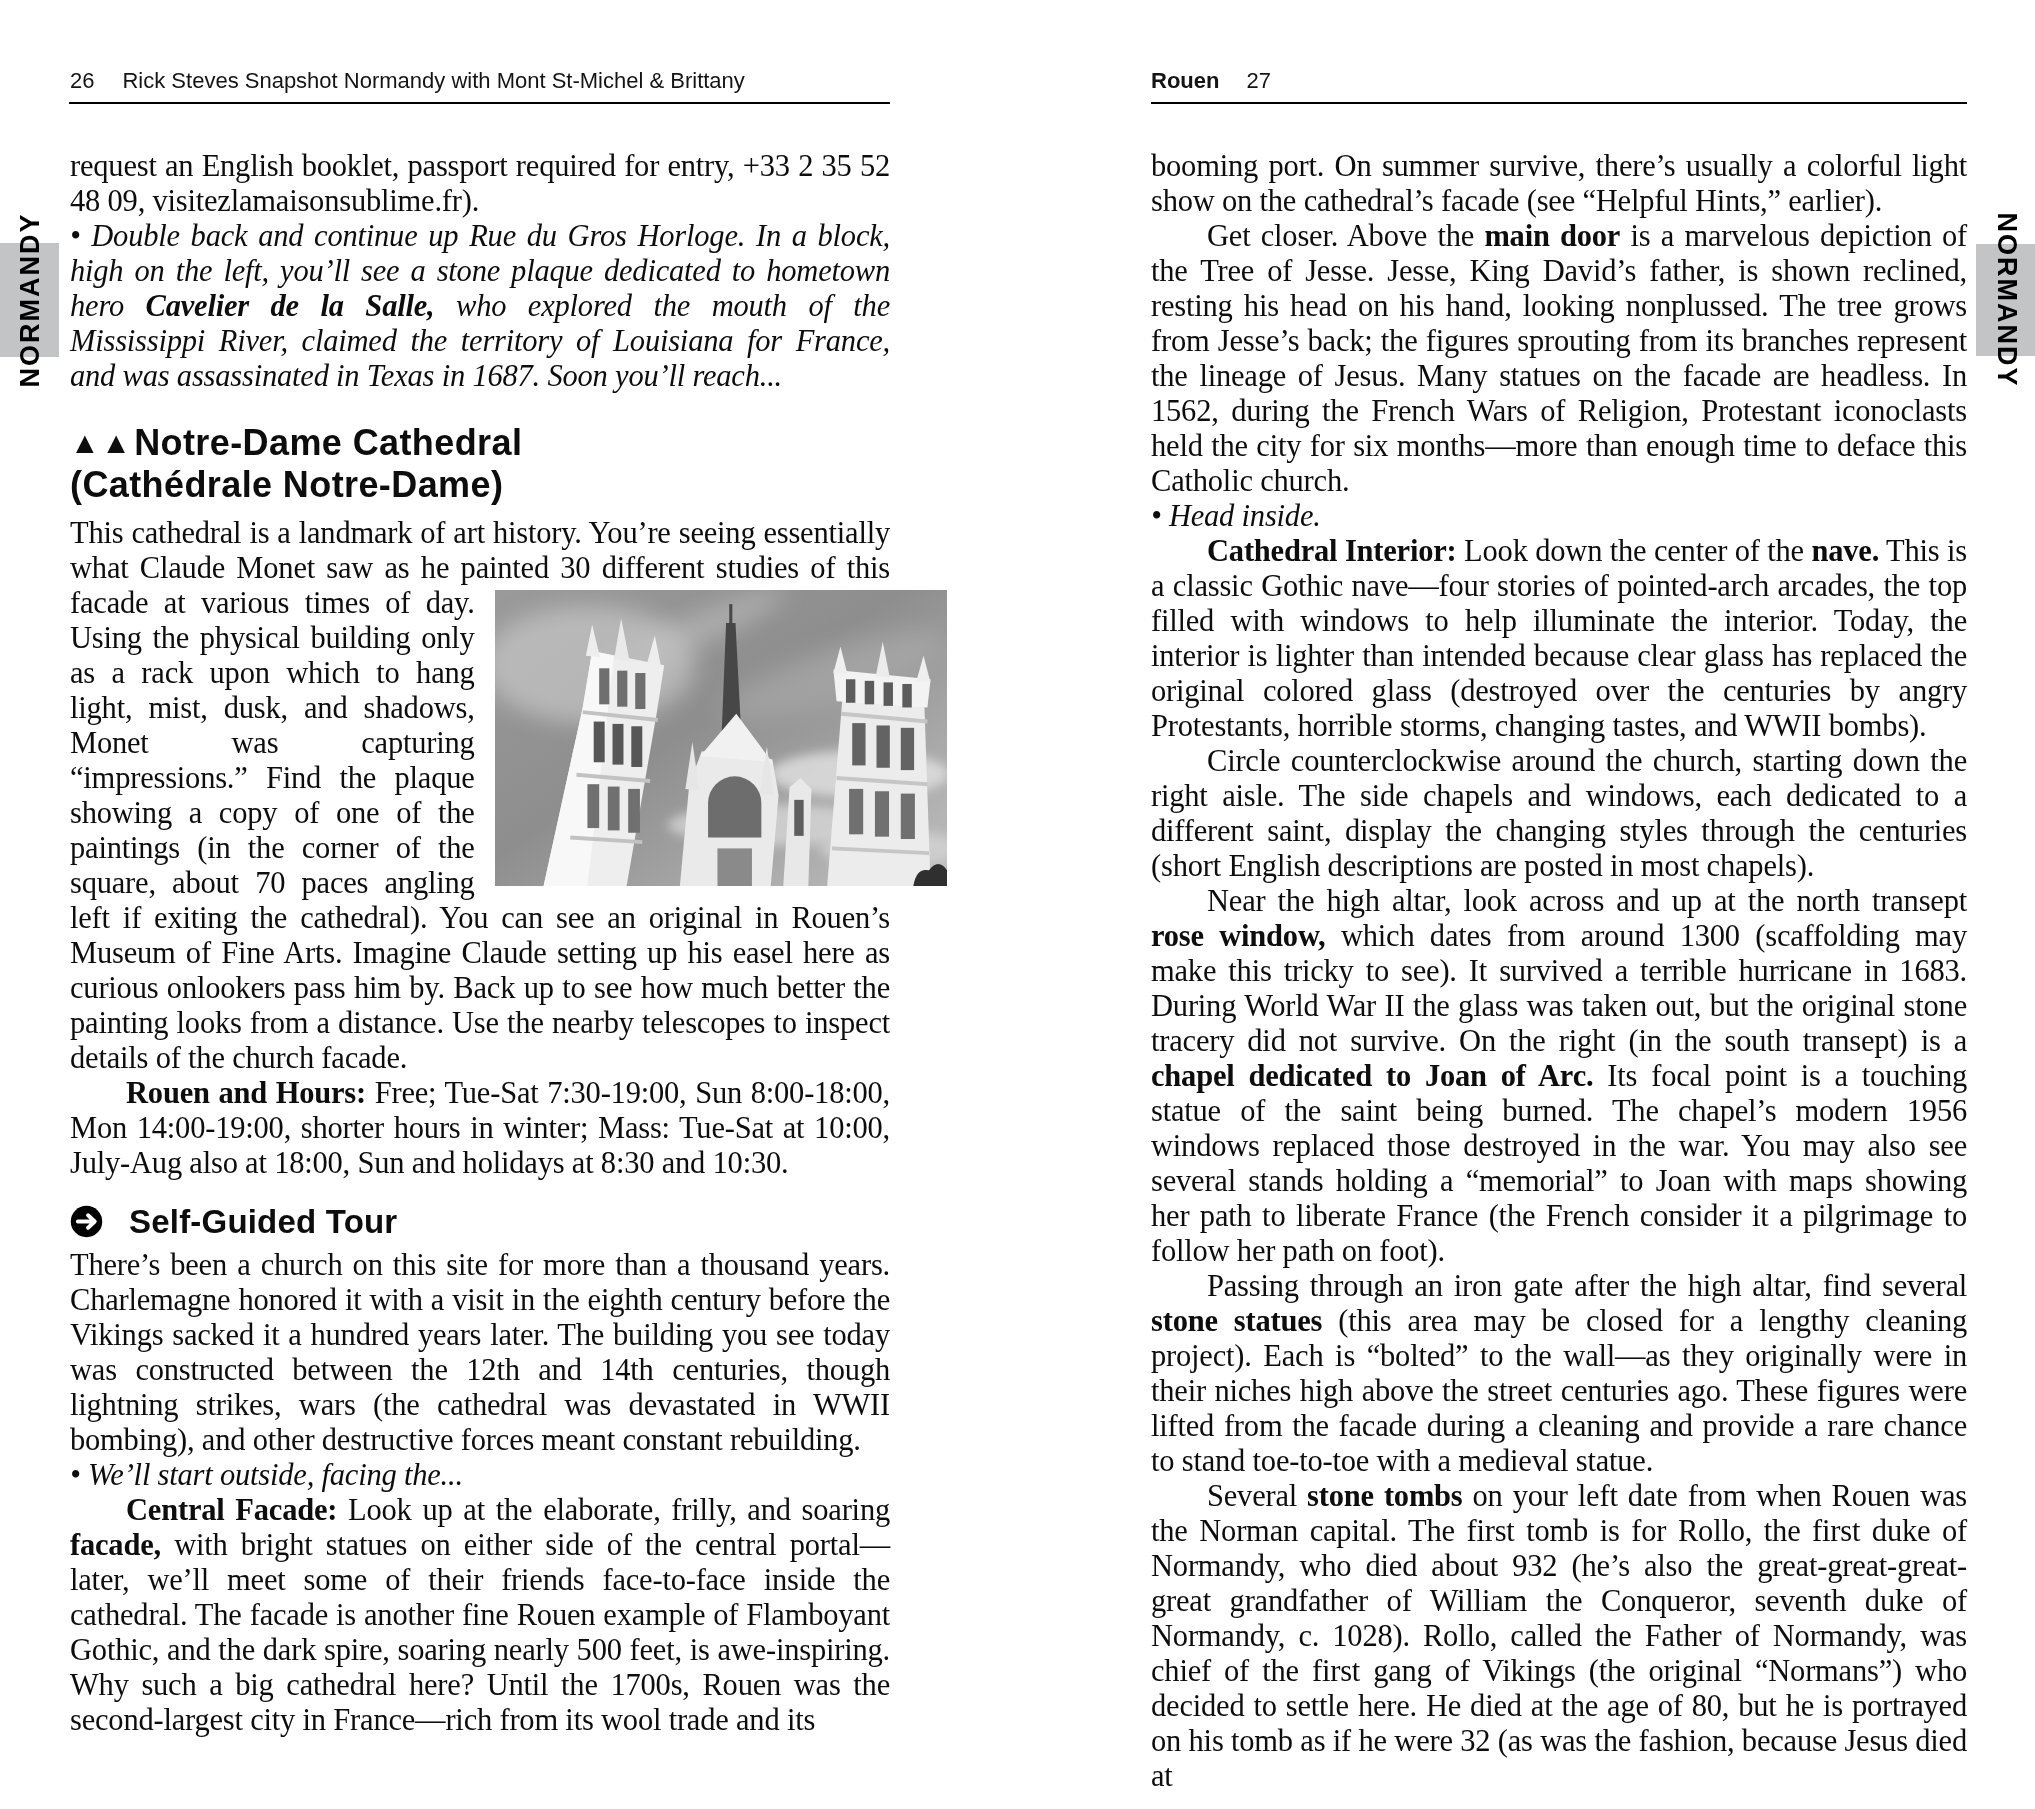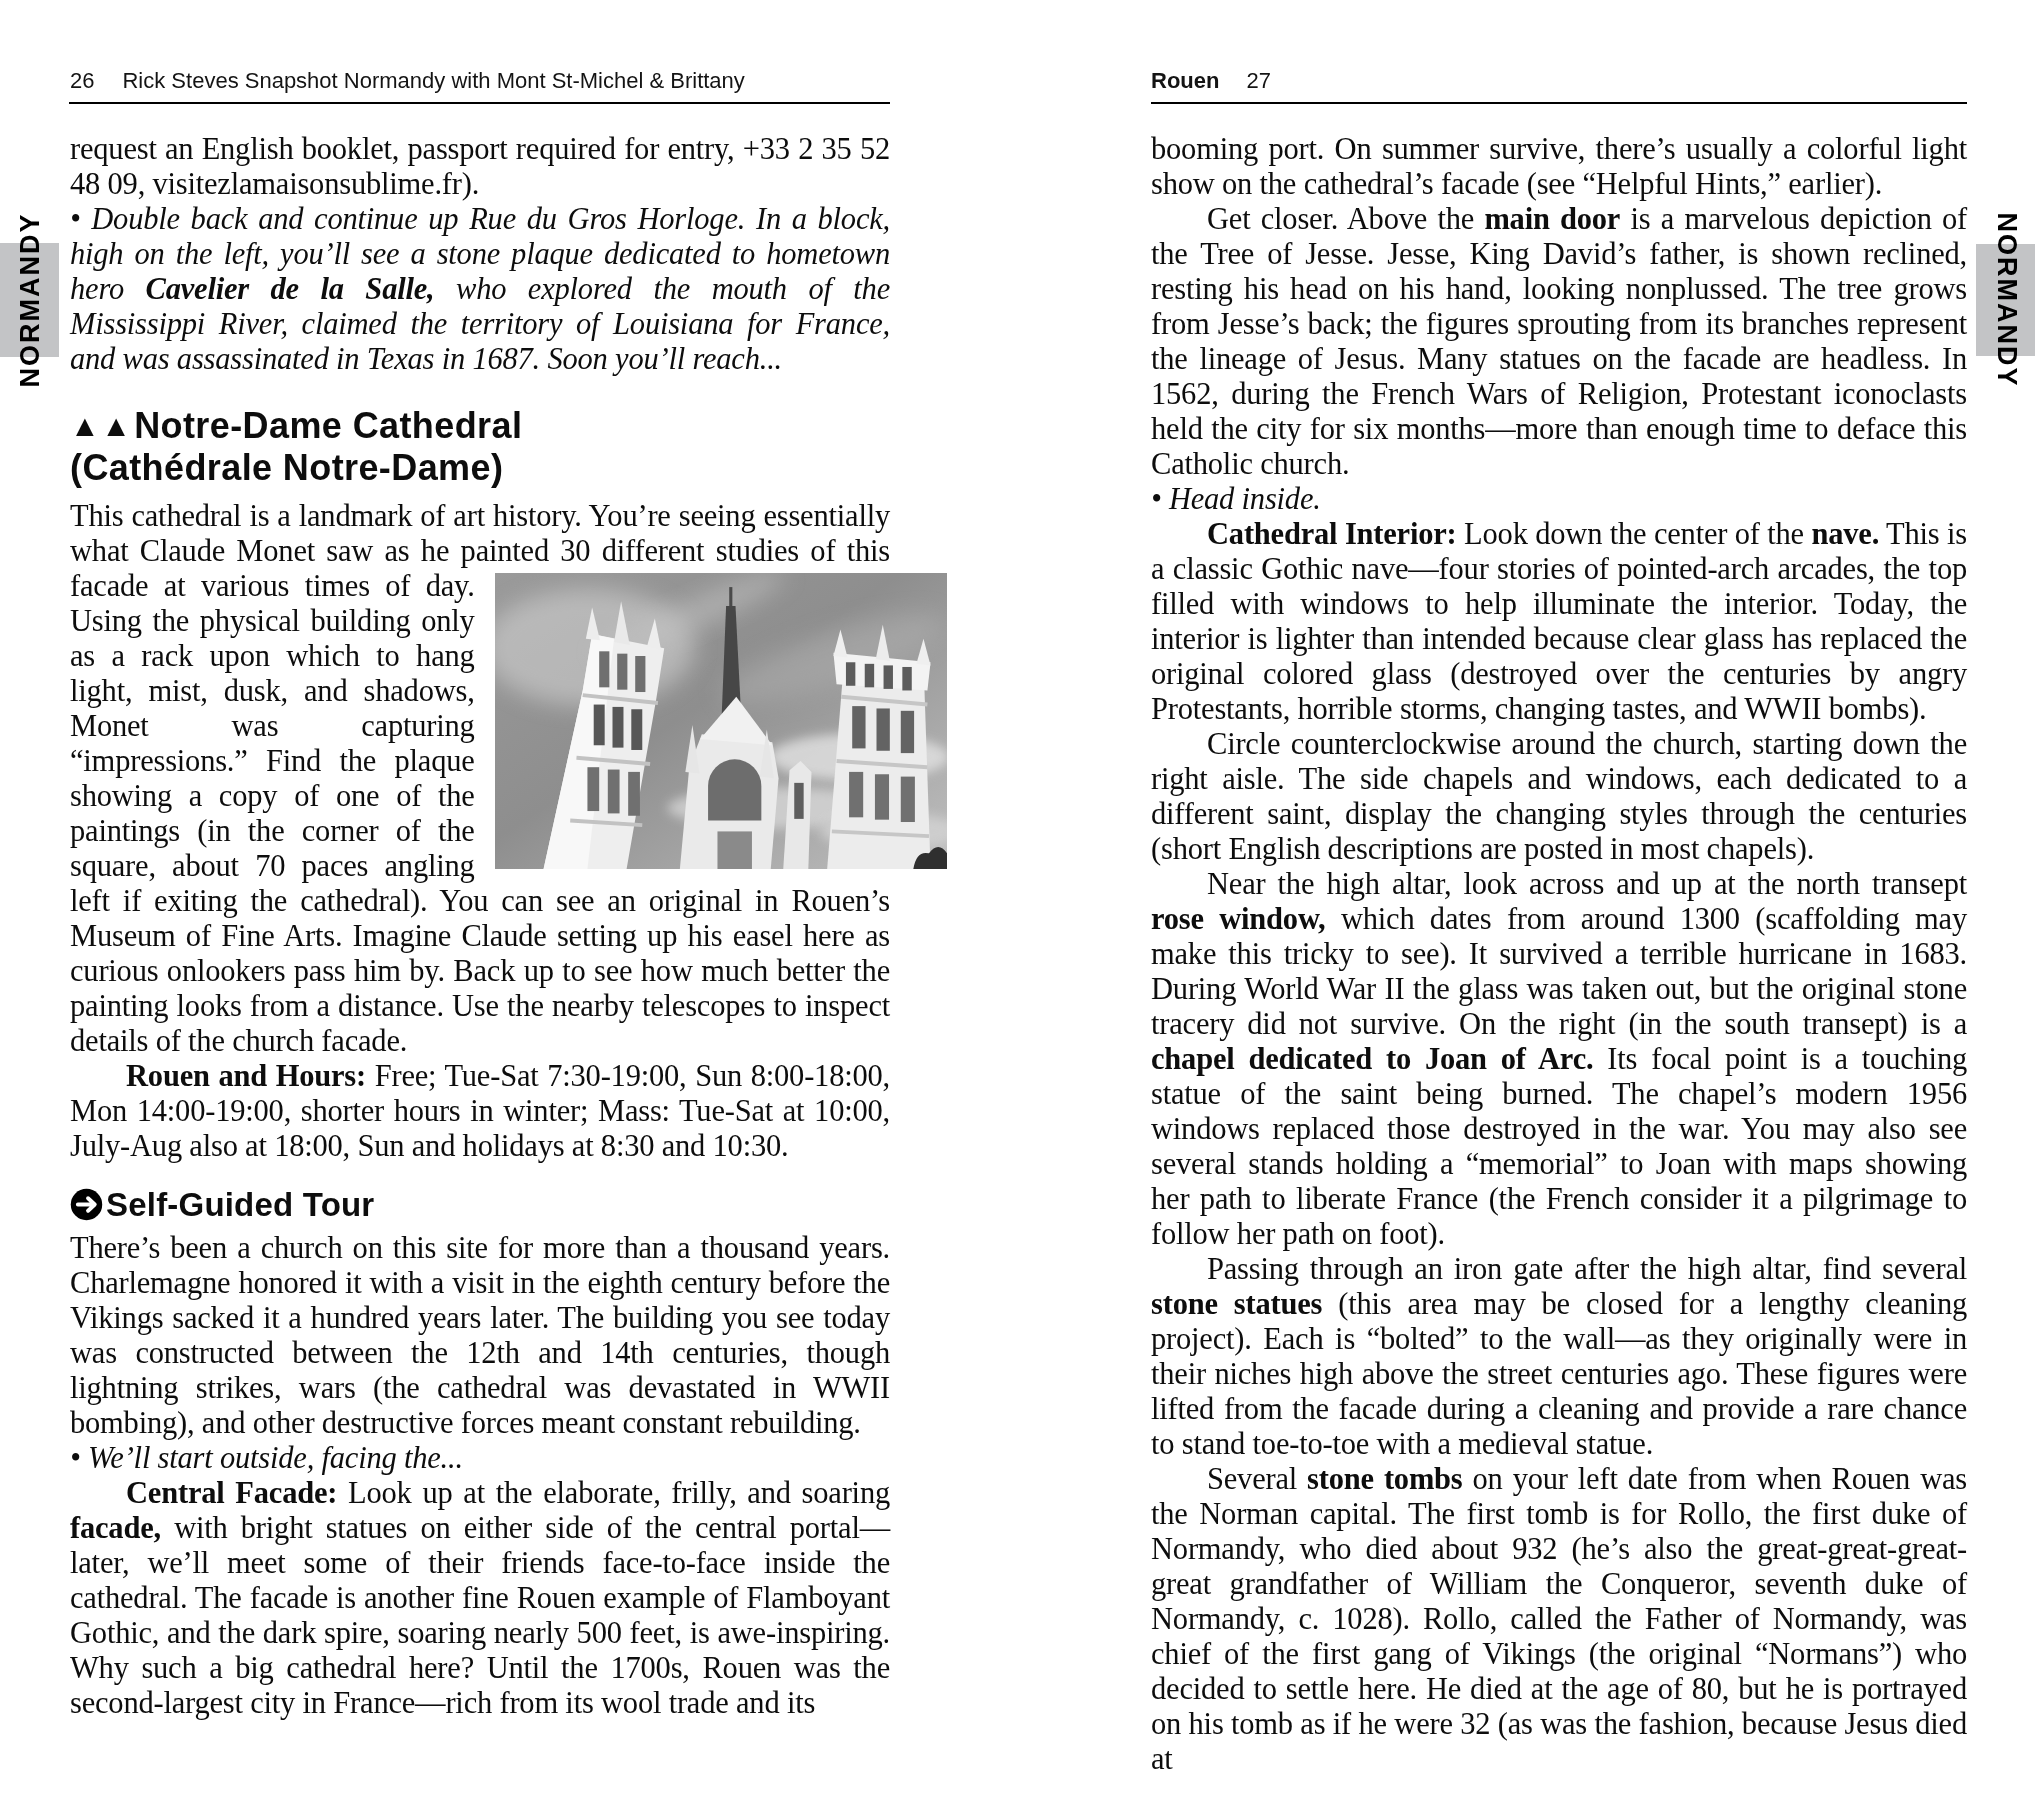--- a/index.html
+++ b/index.html
@@ -33,40 +33,40 @@
   .vtab-text{
     position:absolute;top:50%;left:50%;
     font-family:"Liberation Sans", sans-serif;
     font-weight:700;font-size:27px;letter-spacing:2px;
     color:#000;white-space:nowrap;
   }
   .rot-ccw{transform:translate(-50%,-50%) rotate(-90deg);}
   .rot-cw{transform:translate(-50%,-50%) rotate(90deg);}
   
   .col{
-    position:absolute;top:132px;
+    position:absolute;top:149px;
     font-size:30.5px;line-height:35px;
     text-align:justify;
     letter-spacing:-0.2px;
   }
   .col p{margin:0;}
   .ind{text-indent:56px;}
   .ital{font-style:italic;font-family:Liberation Serif, serif;}
   b{font-weight:700;}
   h2.sect{
     font-family:"Liberation Sans", sans-serif;
     font-weight:700;font-size:36px;line-height:42px;
     margin:28px 0 9.4px;letter-spacing:0.4px;text-align:left;
   }
   h2.sect .tri{font-size:30px;vertical-align:2.3px;letter-spacing:1.6px;margin-right:1.6px;}
   h2.sect .l2{display:block;}
   h3.tour{
     font-family:"Liberation Sans", sans-serif;
     font-weight:700;font-size:33px;line-height:38px;
-    margin:22px 0 7.8px;display:flex;align-items:center;gap:3px;
+    margin:22px 0 7.8px;display:flex;align-items:center;gap:26px;
     text-align:left;letter-spacing:0.2px;
   }
   .tour-icon{width:33px;height:33px;flex:0 0 auto;}
   
   .photo-float{
     float:right;width:452px;height:296px;
     margin:4.7px -57px 11px 20.4px;
   }
   .photo-float svg{width:100%;height:100%;display:block;}
 </style>

